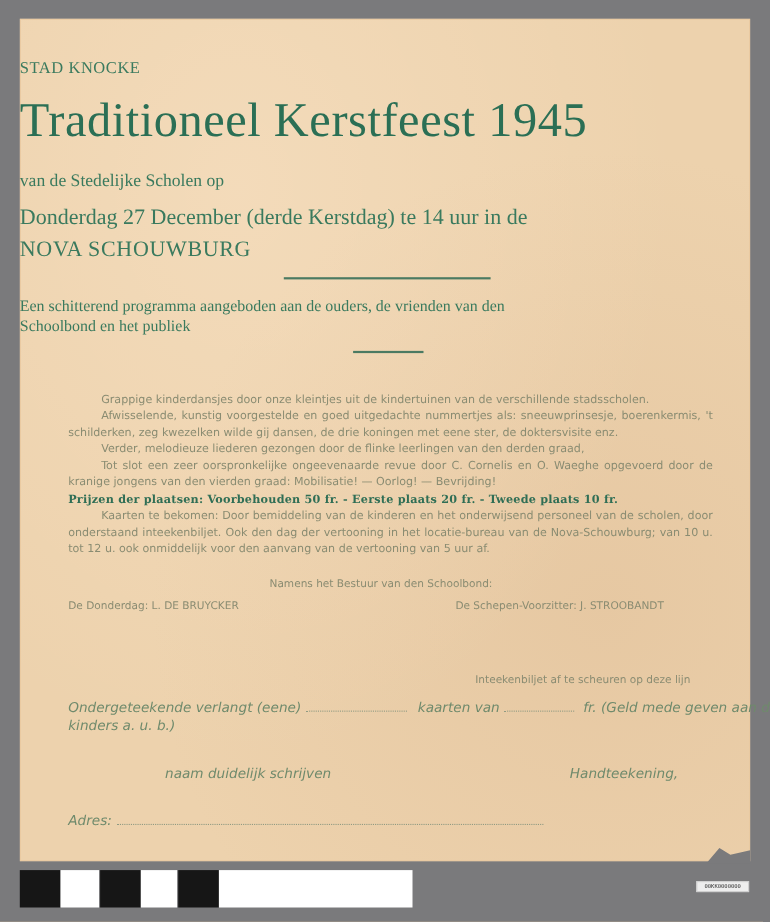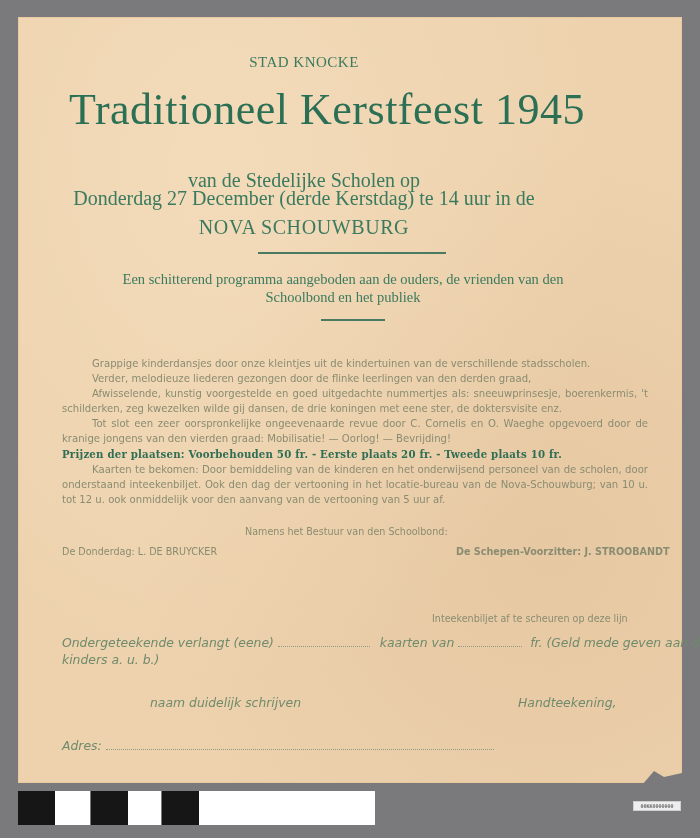--- a/index.html
+++ b/index.html
@@ -21,45 +21,45 @@
     box-shadow: inset 0 0 0 1px #e9c9a0;
   }
   .tear {
     position: absolute;
     left: 642px; top: 765px;
     width: 40px; height: 20px;
     background: #7a7a7c;
     clip-path: polygon(0% 100%, 30% 30%, 55% 60%, 100% 40%, 100% 100%);
   }
   .abs { position: absolute; white-space: nowrap; }
-  .center { left: 18px; width: 572px; text-align: center; }
+  .center { left: 18px; width: 572px; }
 
   .stad { top: 54px; font-family: "Liberation Serif", serif; font-size: 15px; letter-spacing: 0.5px; color: #3a7a5e; }
-  .title { top: 84px; font-family: "Liberation Serif", serif; font-size: 44px; color: #2b6f55; letter-spacing: 0.5px; padding-left: 23px; }
-  .sub1 { top: 169px; font-family: "Liberation Serif", serif; font-size: 20px; color: #3a7a5e; }
+  .title { top: 84px; font-family: "Liberation Serif", serif; font-size: 44px; color: #2b6f55; letter-spacing: 0.5px; }
+  .sub1 { top: 156px; font-family: "Liberation Serif", serif; font-size: 16px; color: #3a7a5e; }
   .sub2 { top: 187px; font-family: "Liberation Serif", serif; font-size: 20px; color: #3a7a5e; }
   .venue { top: 216px; font-family: "Liberation Serif", serif; font-size: 20px; color: #3a7a5e; letter-spacing: 0.6px; }
   .rule1 { position: absolute; left: 258px; top: 252px; width: 188px; height: 2px; background: #4b7a62; }
-  .intro { top: 270px; font-family: "Liberation Serif", serif; font-size: 14.5px; color: #3a7a5e; line-height: 18px; padding-left: 39px; }
+  .intro { top: 270px; font-family: "Liberation Serif", serif; font-size: 14.5px; color: #3a7a5e; line-height: 18px; }
   .rule2 { position: absolute; left: 321px; top: 319px; width: 64px; height: 2px; background: #4b7a62; }
 
   .body-text {
     position: absolute; left: 62px; width: 586px; top: 356px;
     font-family: "DejaVu Sans", sans-serif; font-size: 10.1px; line-height: 15.1px;
     color: #8a8c72;
     text-align: justify;
   }
   .body-text p { margin: 0; }
   .body-text .ind { text-indent: 30px; }
   .body-text .bold {
     font-family: "DejaVu Serif", serif; font-weight: bold; color: #2f6e55; font-size: 10.2px; letter-spacing: 0.2px;
   }
   .namens { top: 526px; left: 245px; font-family: "DejaVu Sans", sans-serif; font-size: 9.6px; color: #8a8c72; }
   .secr { top: 546px; left: 62px; font-family: "DejaVu Sans", sans-serif; font-size: 9.6px; color: #8a8c72; }
-  .voorz { top: 546px; left: 456px; font-family: "DejaVu Sans", sans-serif; font-size: 9.6px; color: #8a8c72; font-weight: bold; }
+  .voorz { top: 546px; left: 414px; font-family: "DejaVu Sans", sans-serif; font-size: 9.6px; color: #8a8c72; }
 
   .tear-line { top: 613px; left: 432px; font-family: "DejaVu Sans", sans-serif; font-size: 9.6px; color: #8a8c72; }
   .form {
     position: absolute; left: 62px; width: 586px;
     font-family: "DejaVu Sans", sans-serif; font-style: italic; font-size: 12.4px; color: #6f8a6c;
   }
   .form-line1 { top: 635px; }
   .form-line2 { top: 652px; }
   .form-adres { top: 690px; margin-top: 48px; }
   .form-hint { top: 695px; }
@@ -86,22 +86,22 @@
 <div class="abs center venue">NOVA SCHOUWBURG</div>
 <div class="rule1"></div>
 <div class="abs center intro">
   <div>Een schitterend programma aangeboden aan de ouders, de vrienden van den</div>
   <div>Schoolbond en het publiek</div>
 </div>
 <div class="rule2"></div>
 
 <div class="body-text">
   <p class="ind">Grappige kinderdansjes door onze kleintjes uit de kindertuinen van de verschillende stadsscholen.</p>
+  <p class="ind">Afwisselende, kunstig voorgestelde en goed uitgedachte nummertjes als: sneeuwprinsesje, boerenkermis, 't schilderken, zeg kwezelken wilde gij dansen, de drie koningen met eene ster, de doktersvisite enz.</p>
   <p class="ind">Verder, melodieuze liederen gezongen door de flinke leerlingen van den derden graad,</p>
-  <p class="ind">Afwisselende, kunstig voorgestelde en goed uitgedachte nummertjes als: sneeuwprinsesje, boerenkermis, 't schilderken, zeg kwezelken wilde gij dansen, de drie koningen met eene ster, de doktersvisite enz.</p>
   <p class="ind">Tot slot een zeer oorspronkelijke ongeevenaarde revue door C. Cornelis en O. Waeghe opgevoerd door de kranige jongens van den vierden graad: Mobilisatie! — Oorlog! — Bevrijding!</p>
   <p class="bold">Prijzen der plaatsen: Voorbehouden 50 fr. - Eerste plaats 20 fr. - Tweede plaats 10 fr.</p>
   <p class="ind">Kaarten te bekomen: Door bemiddeling van de kinderen en het onderwijsend personeel van de scholen, door onderstaand inteekenbiljet. Ook den dag der vertooning in het locatie-bureau van de Nova-Schouwburg; van 10 u. tot 12 u. ook onmiddelijk voor den aanvang van de vertooning van 5 uur af.</p>
 </div>
 
 <div class="abs namens">Namens het Bestuur van den Schoolbond:</div>
 <div class="abs secr">De Donderdag: L. DE BRUYCKER</div>
 <div class="abs voorz">De Schepen-Voorzitter: J. STROOBANDT</div>
 
 <div class="abs tear-line">Inteekenbiljet af te scheuren op deze lijn</div>

